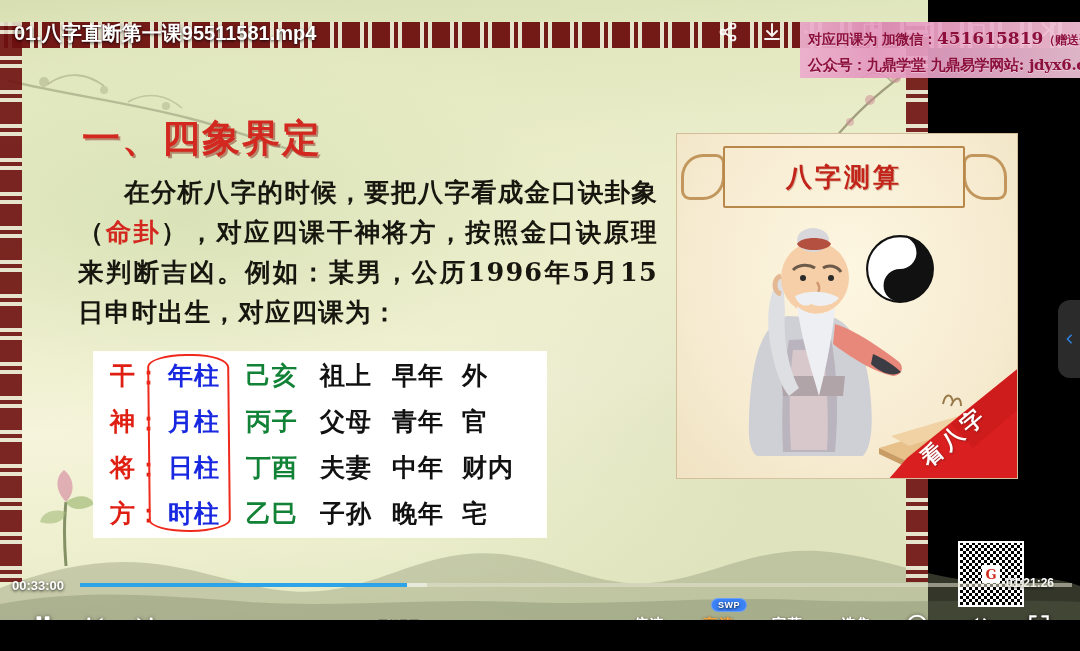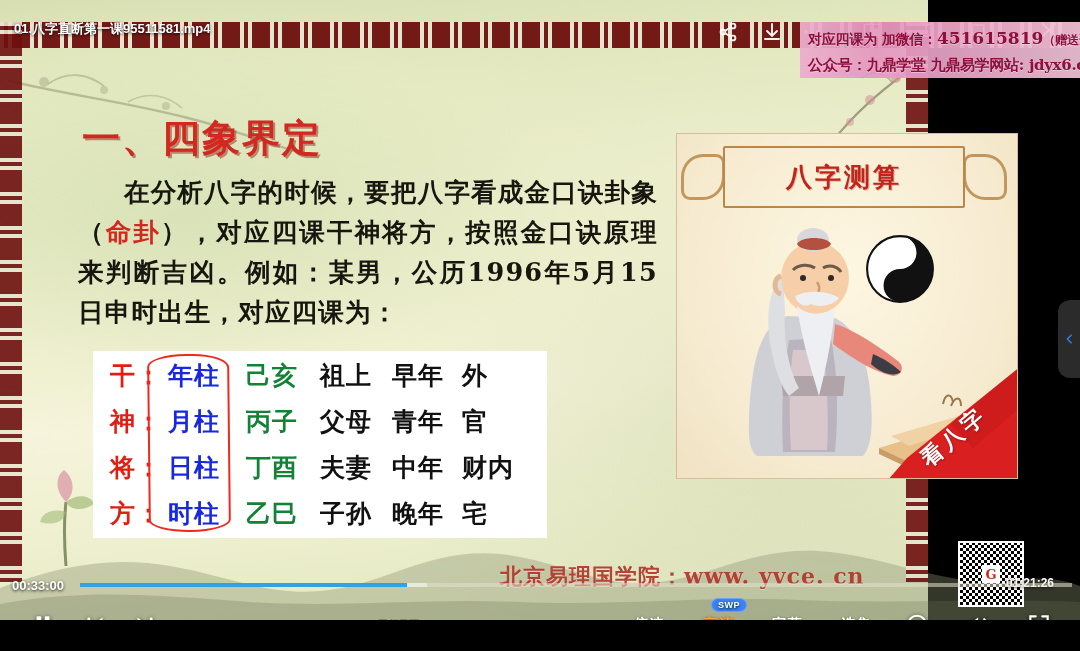--- a/index.html
+++ b/index.html
@@ -186,21 +186,21 @@
   }
 
   
   .titlebar {
     position: absolute; left: 0; top: 0; width: 1080px; height: 40px;
     display: flex; align-items: center;
     pointer-events: none;
   }
   .vid-title {
     position: absolute; left: 14px; top: 20px;
-    color: #fff; font-size: 13px; font-weight: 700;
+    color: #fff; font-size: 20px; font-weight: 700;
     text-shadow: 0 1px 3px rgba(0,0,0,.85);
     white-space: nowrap;
   }
   .tb-ico {
     position: absolute; top: 20px; width: 24px; height: 24px;
     color: #fff; opacity: .95; cursor: pointer;
   }
   .tb-ico svg { width: 100%; height: 100%; display: block; }
 
   
@@ -447,21 +447,20 @@
         <path d="M78,14 C82,4 88,4 88,14" stroke="#9a7a4a" stroke-width="2" fill="none"></path>
       </svg>
 
       <svg class="ribbon" viewBox="0 0 190 130">
         <path d="M190,0 L190,130 L40,130 L66,100 L190,0 Z" fill="#d91f1f"></path>
         <path d="M190,0 L110,66 L132,90 L190,40 Z" fill="#b91515" opacity=".35"></path>
       </svg>
       <div class="ribbon-text">看八字</div>
     </div>
 
-    <div class="brandline">北京易理国学院：www. yvce. cn</div>
     <div class="stockmark">图行天下 www. photophoto. cn   No.20150617030599069949</div>
   </div>
 
   <div class="titlebar"></div>
   <div class="vid-title">01.八字直断第一课95511581.mp4</div>
 
   <div class="tb-ico" style="left:716px">
     <svg viewBox="0 0 24 24" fill="none" stroke="currentColor" stroke-width="1.9" stroke-linecap="round">
       <circle cx="17" cy="6" r="2.4"></circle>
         <circle cx="7" cy="12" r="2.4"></circle>

